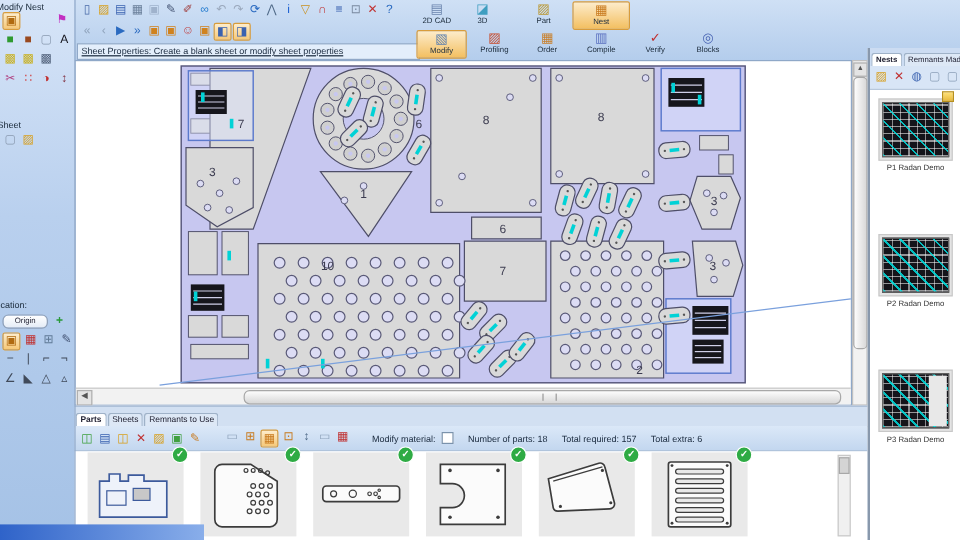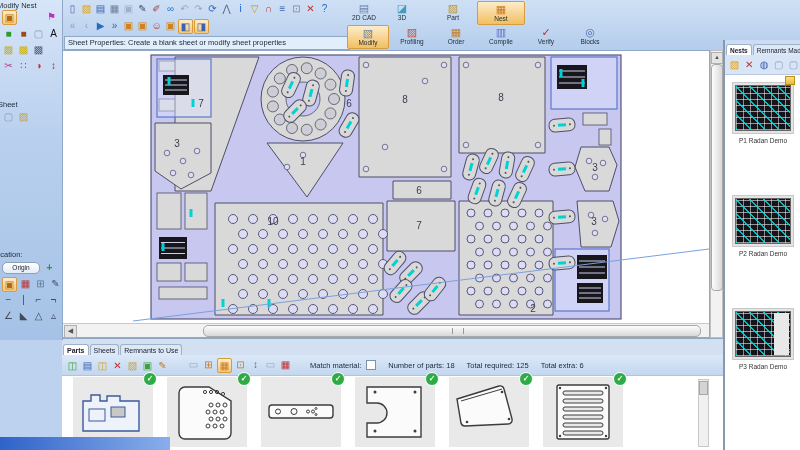--- a/index.html
+++ b/index.html
@@ -1,31 +1,31 @@
 <!DOCTYPE html>
 <html><head>
 <meta charset="utf-8">
 <style>
   html,body{margin:0;padding:0;}
   body{width:800px;height:450px;overflow:hidden;font-family:"Liberation Sans",sans-serif;background:#bdd2ee;position:relative;}
   #app{position:absolute;inset:0;}
   
-  #sidebar{position:absolute;left:0;top:0;width:62px;height:340px;background:linear-gradient(to bottom,#d7e5f8 0%,#b9d0ee 40%,#a5c2e6 100%);border-right:1px solid #8fa8c8;z-index:5;}
+  #sidebar{position:absolute;left:0;top:0;width:62px;height:450px;background:linear-gradient(to bottom,#d7e5f8 0%,#b9d0ee 40%,#a5c2e6 100%);border-right:1px solid #8fa8c8;z-index:5;}
   .sb-label{position:absolute;font-size:7.5px;color:#1a2a3a;white-space:nowrap;}
   .sb-row{position:absolute;display:flex;gap:2px;}
   .ticon{display:inline-flex;align-items:center;justify-content:center;width:13px;height:13px;font-size:10px;line-height:13px;border-radius:2px;cursor:default;}
   .ticon.sel{border:1px solid #d89c3c;background:linear-gradient(#fdeccb,#f6c878);}
   #sb-origin{position:absolute;left:2px;top:261px;display:flex;align-items:center;gap:3px;}
   #sb-origin button{font-size:6.5px;width:38px;height:12px;border:1px solid #8fa0b8;border-radius:5px;background:linear-gradient(#ffffff,#e4ecf6);color:#223;padding:0;}
   
   #topbar{position:absolute;left:62px;top:0;width:738px;height:50px;background:linear-gradient(to bottom,#cfe0f5,#b4cdec);z-index:4;}
   .tb-row{position:absolute;left:4px;display:flex;gap:1px;}
   #tb1{top:2px;}
   #tb2{top:19px;}
-  #statusbar{position:absolute;left:2px;top:36px;width:281px;height:12px;background:#e3eefb;border:1px solid #90a8c8;font-size:7.5px;color:#18283c;line-height:12px;padding-left:3px;white-space:nowrap;overflow:hidden;}
+  #statusbar{position:absolute;left:2px;top:36px;width:281px;height:12px;background:#e3eefb;border:1px solid #90a8c8;font-size:7.5px;color:#18283c;line-height:12px;padding-left:3px;white-space:nowrap;overflow:hidden;text-decoration:underline;}
   #ribbon{position:absolute;left:285px;top:0;width:350px;height:50px;}
   .rbtn{position:absolute;display:flex;flex-direction:column;align-items:center;justify-content:center;height:22px;border-radius:2px;cursor:default;}
   .rbtn .ricon{font-size:11px;line-height:11px;}
   .rbtn .rlabel{font-size:6.5px;color:#1a2a3a;line-height:7px;white-space:nowrap;}
   .rbtn.active{border:1px solid #d89c3c;background:linear-gradient(#fdeccb,#f3bf60);}
   .r1b1{left:0;top:1px;width:34px;}   .r1b2{left:40px;top:1px;width:30px;}
   .r1b3{left:90px;top:1px;width:32px;}.r1b4{left:130px;top:1px;width:46px;}
   .r2b1{left:0;top:25px;width:40px;}  .r2b2{left:44px;top:25px;width:42px;}
   .r2b3{left:90px;top:25px;width:38px;}.r2b4{left:132px;top:25px;width:44px;}
   .r2b5{left:180px;top:25px;width:38px;}.r2b6{left:222px;top:25px;width:42px;}
@@ -622,25 +622,25 @@
       <span style="display:flex;gap:2px;">
           <span class="ticon" style="color: rgb(142, 162, 186);">▭</span>
           <span class="ticon" style="color: rgb(200, 122, 30);">⊞</span>
           <span class="ticon sel" style="color: rgb(200, 122, 30);">▦</span>
           <span class="ticon" style="color: rgb(200, 122, 30);">⊡</span>
           <span class="ticon" style="color: rgb(80, 106, 136);">↕</span>
           <span class="ticon" style="color: rgb(142, 162, 186);">▭</span>
           <span class="ticon" style="color: rgb(192, 48, 48);">▦</span>
         </span>
       <span class="tool-gap"></span>
-      <span class="txt">Match material:</span>
+      <span class="txt">Modify material:</span>
       <span class="chk"></span>
       <span class="txt">Number of parts: 18</span>
       <span style="width:8px;"></span>
-      <span class="txt">Total required: 125</span>
+      <span class="txt">Total required: 157</span>
       <span style="width:8px;"></span>
       <span class="txt">Total extra: 6</span>
     </div>
 
     <div class="tile" style="left:11px;">
       <svg width="80" height="70">
           <path d="M10,24 h8 v-6 h9 v6 h7 v-5 h13 v5 h19 v30 h-56 z" fill="#eef2fa" stroke="#3c5a9c" stroke-width="1.4"></path>
           <rect x="16" y="32" width="16" height="12" fill="none" stroke="#3c5a9c"></rect>
           <rect x="38" y="30" width="14" height="10" fill="#c8c8c8" stroke="#3c5a9c"></rect>
         </svg>

